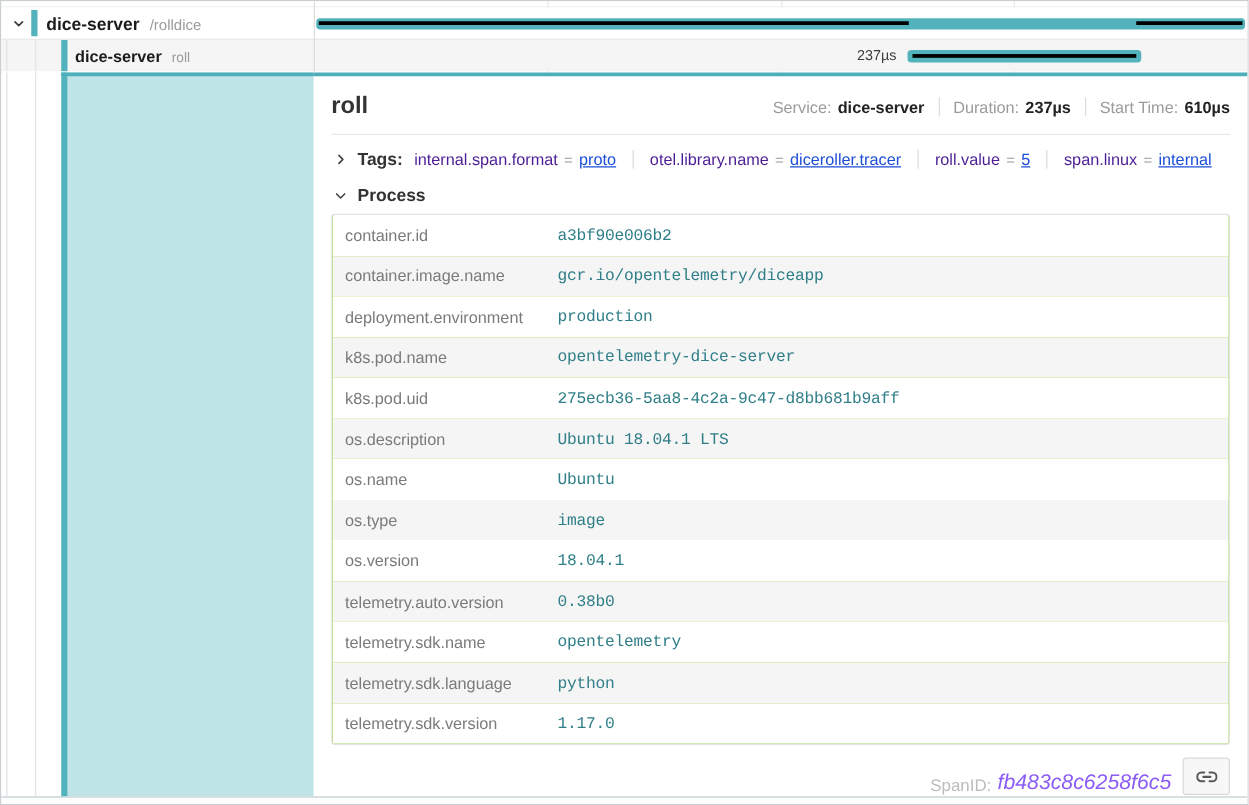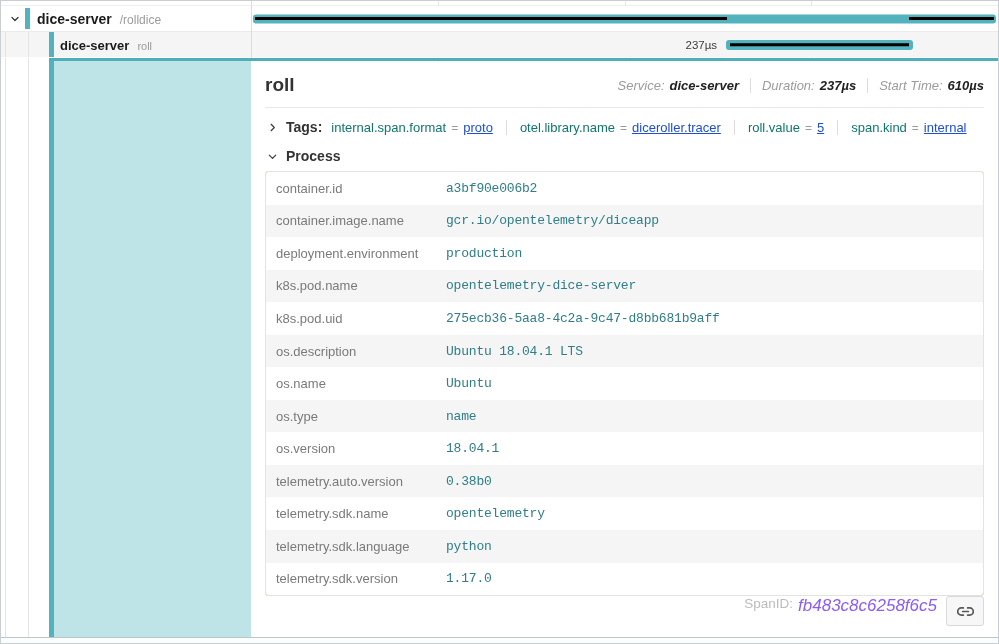--- a/index.html
+++ b/index.html
@@ -38,45 +38,45 @@
   
   .detail-wrap { display:flex; height:579px; width:100%; }
   .gutter { position:relative; width:250px; background:#fff; flex:none; }
   .gutter .fill { position:absolute; left:53px; right:0; top:0; bottom:0; background:#bfe4e8; }
   .gutter .strip { position:absolute; left:48px; width:5px; top:0; bottom:0; background:#52b3bd; }
   .gutter .teal-top { position:absolute; left:48px; right:0; top:0; height:3px; background:#4dafba; z-index:2; }
   .detail-panel { flex:1; background:#fff; border-top:3px solid #4dafba; padding:0 14px; position:relative; }
 
   .detail-header { display:flex; align-items:center; padding:13px 0 11px; border-bottom:1px solid #e8e8e8; }
   .detail-title { font-size:19px; font-weight:bold; color:#333; flex:1; }
-  .overview { display:flex; font-size:13px; white-space:nowrap;font-style:italic; }
+  .overview { display:flex; font-size:13px; white-space:nowrap; }
   .ov-item { display:flex; align-items:baseline; }
   .ov-item + .ov-item { border-left:1px solid #ddd; margin-left:11px; padding-left:11px; }
   .ov-label { color:#9b9b9b; margin-right:5px; }
   .ov-value { color:#222; font-weight:bold; }
 
   .accordian-row { display:flex; align-items:center; cursor:pointer; }
   .tags-row { margin-top:11px; }
   .process-row { margin-top:13px; }
   .acc-chevron { width:14px; height:14px; display:flex; align-items:center; justify-content:center; margin-right:7px; flex:none; }
   .acc-label { font-size:14px; font-weight:bold; color:#333; }
   .tag-items { display:flex; align-items:center; margin-left:9px; font-size:13px; white-space:nowrap; }
   .tag-item { display:flex; align-items:baseline; }
   .tag-item + .tag-item { border-left:1px solid #ddd; margin-left:13px; padding-left:13px; }
-  .tag-key { color:#0f766e; }
+  .tag-key { color:#4c1d95; }
   .tag-eq { color:#9b9b9b; margin:0 5px; font-size:12px; }
   .tag-val { color:#1d4ed8;text-decoration:underline; }
 
   .kv-table { margin-top:7px; border:1px solid #e3e3e3; border-radius:3px; overflow:hidden; background:#84cc16; }
   .kv-row { display:flex; align-items:center; height:32.55px; padding-left:10px; background:#fff; }
   .kv-row:nth-child(even) { background:#f5f5f5; }
   .kv-key { width:170px; flex:none; font-size:13px; color:#7a7a7a; }
   .kv-val { font-family:"Liberation Mono","DejaVu Sans Mono",monospace; font-size:13px; color:#2f7e88; letter-spacing:-0.2px; }
 
-  .detail-footer { display:flex; align-items:flex-start; justify-content:flex-end; height:40px; }
+  .detail-footer { display:flex; align-items:flex-end; justify-content:flex-end; height:40px; }
   .spanid-label { font-size:13.5px; color:#bcbcbc; margin-right:5px; }
   .spanid-value { font-size:17px; color:#8b5cf6;font-style:italic; }
   .link-btn { margin-left:9px; width:38px; height:30px; background:#f7f7f7; border:1px solid #d9d9d9; border-radius:3px; display:flex; align-items:center; justify-content:center; cursor:pointer; }
 
   .page-bottom { height:7px; border-top:1px solid #b9c6ca; background:#fcfdfd; }
   svg { display:block; }
 </style>
 </head>
 <body>
 
@@ -172,21 +172,21 @@
             <span class="tag-key">otel.library.name</span>
             <span class="tag-eq">=</span>
             <span class="tag-val">diceroller.tracer</span>
           </span>
           <span class="tag-item">
             <span class="tag-key">roll.value</span>
             <span class="tag-eq">=</span>
             <span class="tag-val">5</span>
           </span>
           <span class="tag-item">
-            <span class="tag-key">span.kind</span>
+            <span class="tag-key">span.linux</span>
             <span class="tag-eq">=</span>
             <span class="tag-val">internal</span>
           </span>
         </span>
       </div>
 
       <div class="accordian-row process-row">
         <span class="acc-chevron">
           <svg width="11" height="11" viewBox="0 0 24 24" fill="none" stroke="#3b3b3b" stroke-width="2.6" stroke-linecap="round" stroke-linejoin="round">
               <polyline points="5 9 12 16 19 9"></polyline>
@@ -219,21 +219,21 @@
         <div class="kv-row">
             <span class="kv-key">os.description</span>
             <span class="kv-val">Ubuntu 18.04.1 LTS</span>
           </div>
         <div class="kv-row">
             <span class="kv-key">os.name</span>
             <span class="kv-val">Ubuntu</span>
           </div>
         <div class="kv-row">
             <span class="kv-key">os.type</span>
-            <span class="kv-val">name</span>
+            <span class="kv-val">image</span>
           </div>
         <div class="kv-row">
             <span class="kv-key">os.version</span>
             <span class="kv-val">18.04.1</span>
           </div>
         <div class="kv-row">
             <span class="kv-key">telemetry.auto.version</span>
             <span class="kv-val">0.38b0</span>
           </div>
         <div class="kv-row">

